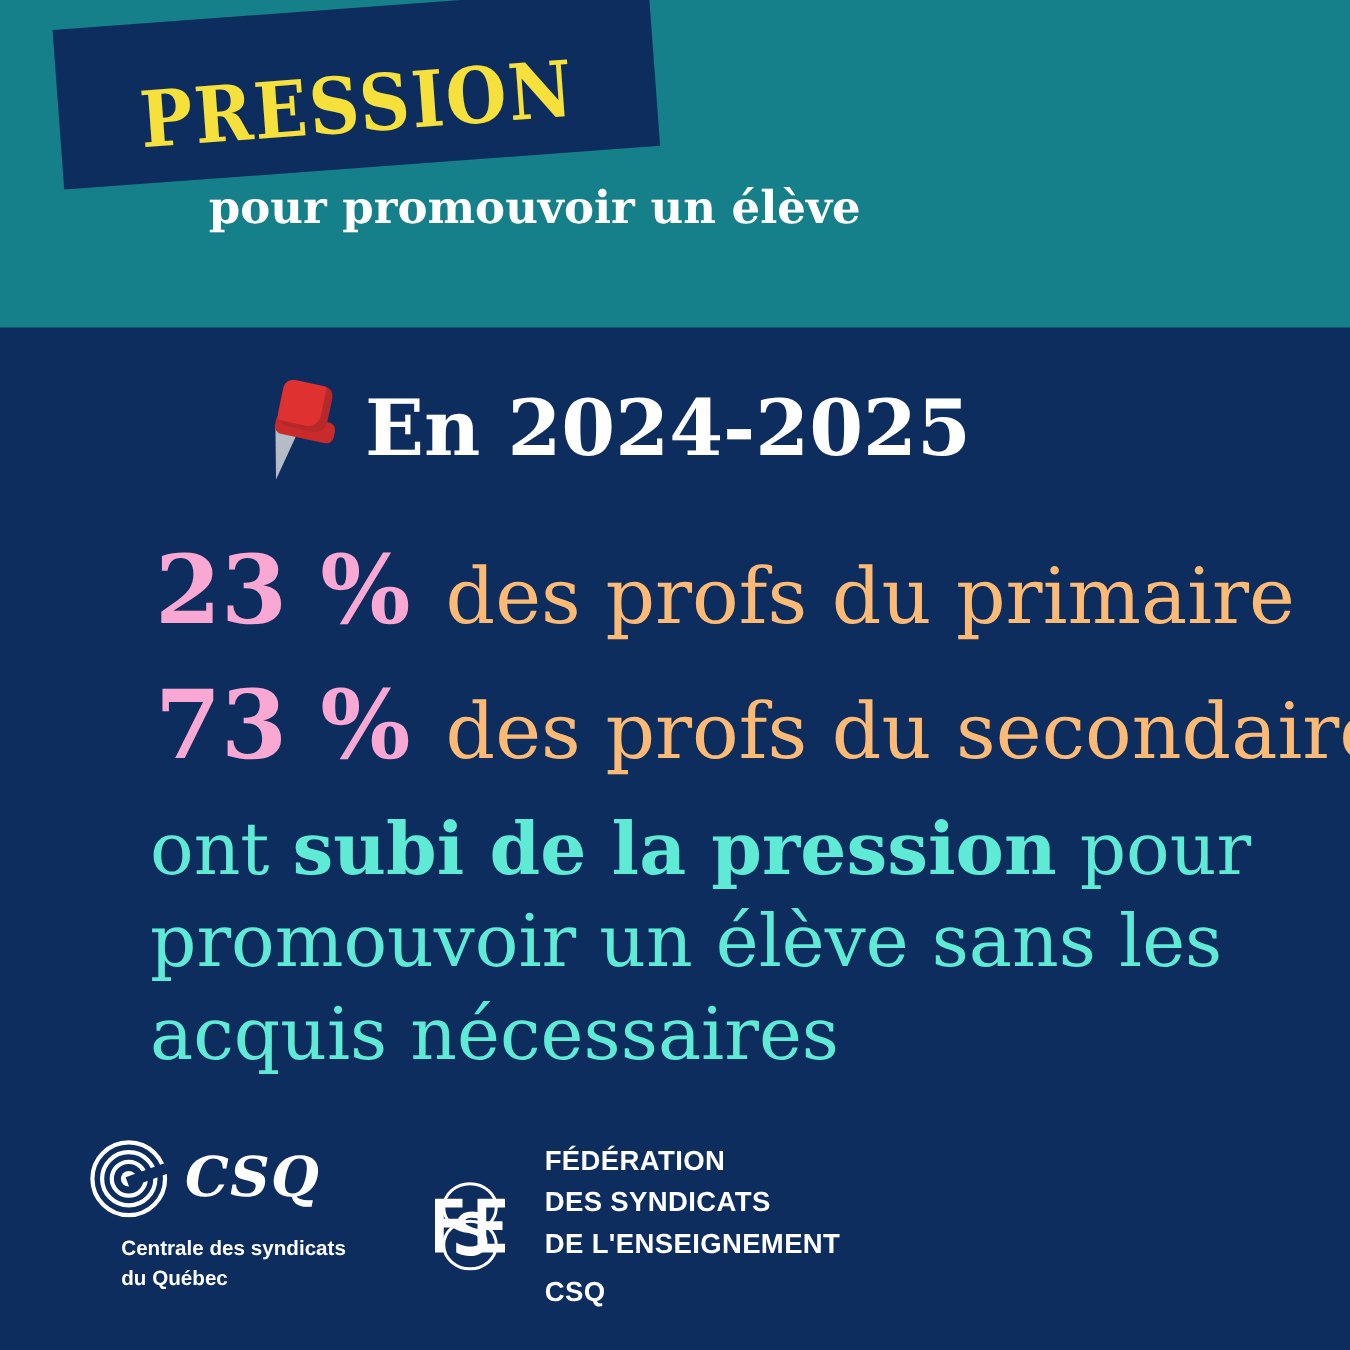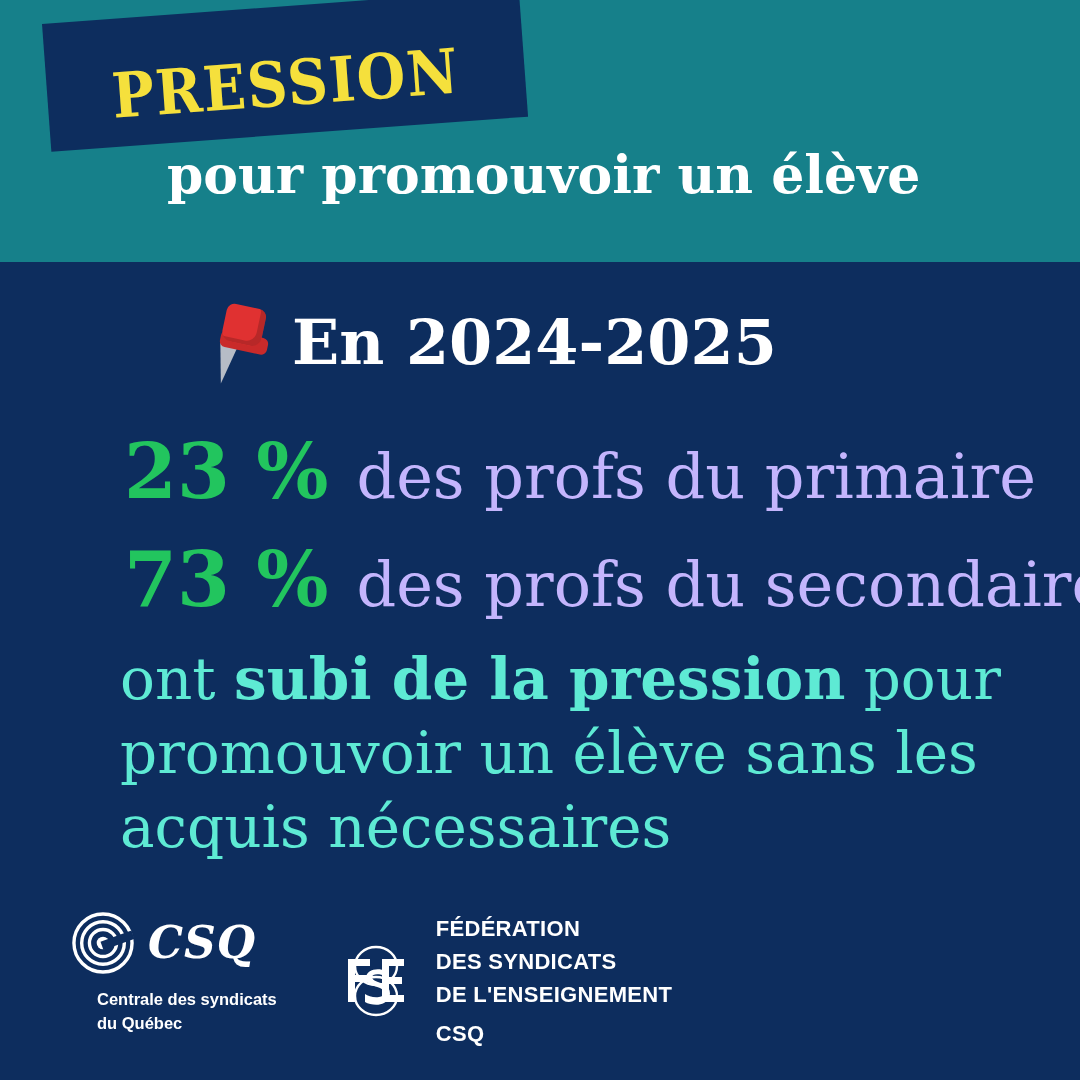--- a/index.html
+++ b/index.html
@@ -59,21 +59,21 @@
     font-stretch: condensed;
   }
 
   .subtitle-line {
     position: absolute;
     left: 167px;
     top: 148px;
     color: #ffffff;
     font-family: "DejaVu Serif", serif;
     font-weight: bold;
-    font-size: 52px;
+    font-size: 36px;
     line-height: 1.05;
     white-space: nowrap;
   }
 
   
   .body-area {
     position: absolute;
     top: 262px;
     left: 0;
     width: 876px;
@@ -141,28 +141,28 @@
     position: absolute;
     display: flex;
     align-items: baseline;
     gap: 28px;
     white-space: nowrap;
   }
   .stat-row.row1 { left: 124px; top: 172px; }
   .stat-row.row2 { left: 124px; top: 280px; }
 
   .stat-pct {
-    color: #22c55e;
+    color: #f9a8d4;
     font-family: "DejaVu Serif", serif;
     font-weight: bold;
     font-size: 76px;
     line-height: 1;
   }
   .stat-label {
-    color: #c4b5fd;
+    color: #fdba74;
     font-family: "DejaVu Serif", serif;
     font-weight: normal;
     font-size: 62px;
     line-height: 1;
   }
 
   .paragraph {
     position: absolute;
     left: 120px;
     top: 380px;

